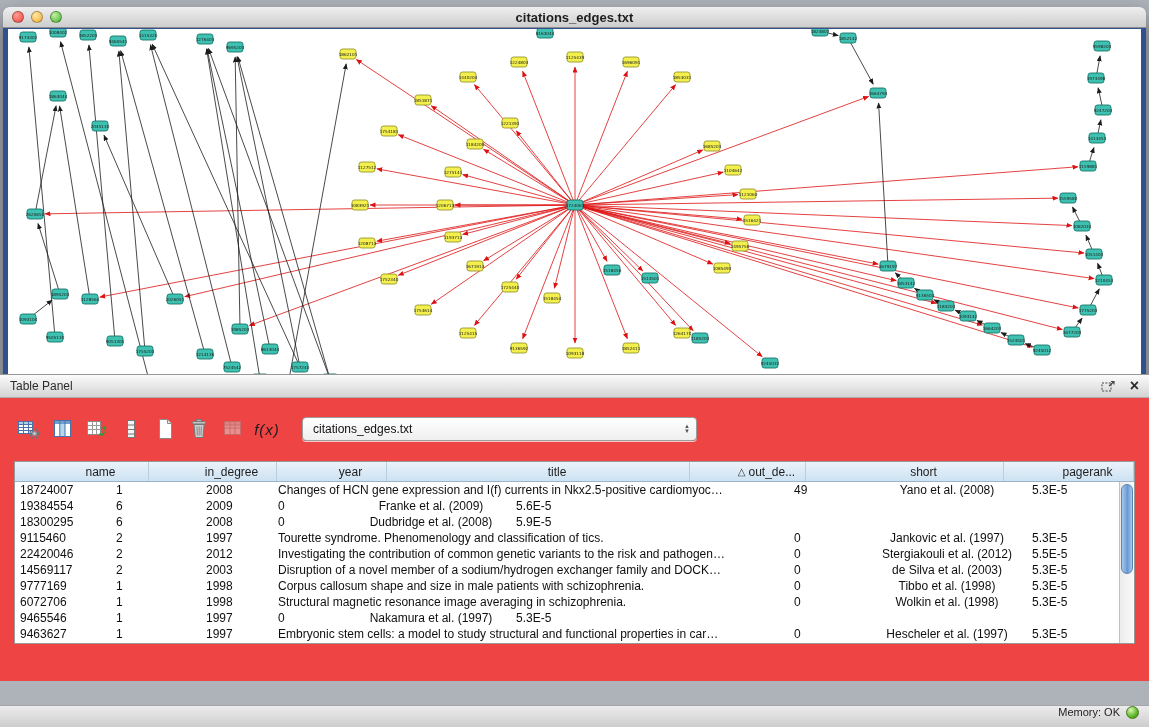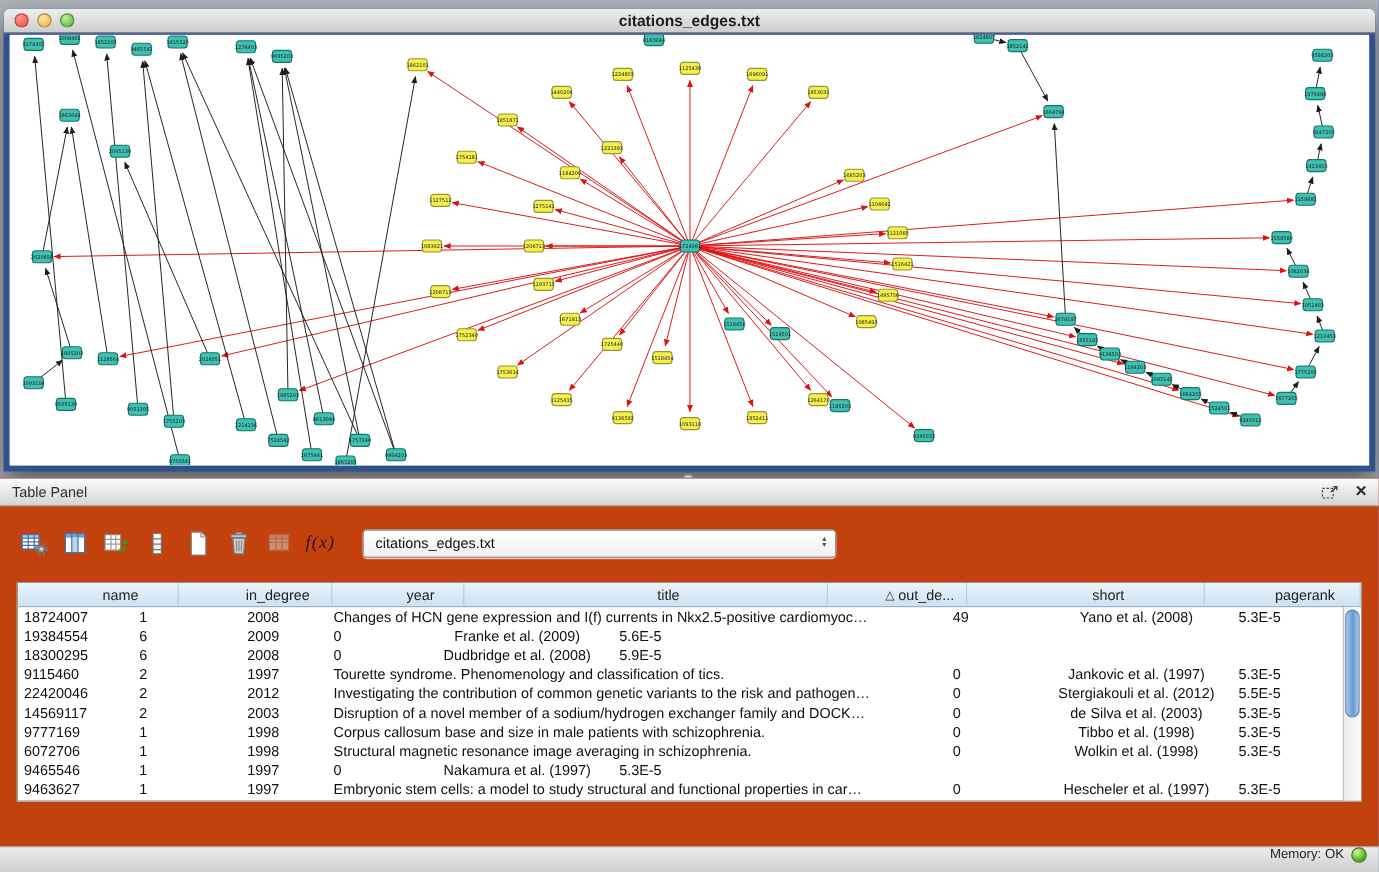--- a/index.html
+++ b/index.html
@@ -23,31 +23,31 @@
   .edge-black{stroke:#1c1c1c;stroke-width:0.8;}
   .node-teal{fill:#3ec1b0;stroke:#15756a;stroke-width:0.9;}
   .node-yellow{fill:#f3ef4c;stroke:#96962f;stroke-width:0.9;}
   .node-label{font-size:4.2px;fill:#222;text-anchor:middle;font-family:"DejaVu Sans",sans-serif;}
 
   
   #divider-handle{position:absolute;left:569px;top:395px;width:9px;height:6px;border-radius:50%;
     background:radial-gradient(#ffffff,#9c9c9c);border:1px solid #8d8d8d;}
 
   
-  #table-panel{position:absolute;left:0;top:398px;width:1149px;height:307px;background:#c2410c;border-top:1px solid #979797;}
+  #table-panel{position:absolute;left:0;top:374px;width:1149px;height:307px;background:#ef4444;border-top:1px solid #979797;}
   .panel-header{height:23px;background:linear-gradient(#fbfbfb,#d4d4d4);border-bottom:1px solid #adadad;
     display:flex;align-items:center;padding:0 10px;}
   .panel-title{font-size:12px;color:#2c2c2c;}
   .ph-spacer{flex:1;}
   .float-btn{display:flex;align-items:center;margin-right:14px;}
   .close-btn{font-size:16px;font-weight:bold;color:#2c2c2c;line-height:14px;}
 
   .toolbar{position:absolute;left:14px;top:38px;right:16px;height:32px;display:flex;align-items:center;}
   .tool-btn{width:30px;height:28px;display:flex;align-items:center;justify-content:center;margin-right:4px;}
-  .fx{font-family:Liberation Serif, serif;font-style:italic;font-size:15px;color:#1c1c1c;letter-spacing:1px;}
+  .fx{font-family:Liberation Sans, sans-serif;font-style:italic;font-size:15px;color:#1c1c1c;letter-spacing:1px;}
   .combo{margin-left:16px;width:395px;height:24px;background:linear-gradient(#ffffff,#efefef);
     border:1px solid #9d9d9d;border-radius:4px;display:flex;align-items:center;
     padding:0 6px 0 10px;font-size:12px;color:#111;box-shadow:0 1px 0 rgba(255,255,255,.7);}
   .combo .arrows{margin-left:auto;display:flex;flex-direction:column;font-size:6px;color:#555;line-height:5px;text-align:center;}
 
   .table-box{position:absolute;left:14px;top:86px;width:1121px;height:183px;background:#fff;border:1px solid #989898;}
   .thead{display:flex;height:20px;background:linear-gradient(#eaf3fb,#cde2f2);border-bottom:1px solid #9db3c6;}
   .th{display:flex;align-items:center;justify-content:center;font-size:12px;color:#1d1d1d;
     border-right:1px solid #b9cddd;white-space:nowrap;overflow:hidden;margin-left:38px;}
   .sort{margin-right:3px;font-size:10px;color:#333;}
@@ -688,21 +688,21 @@
           <div class="td col2">2003</div>
           <div class="td col3">Disruption of a novel member of a sodium/hydrogen exchanger family and DOCK…</div>
           <div class="td col4">0</div>
           <div class="td col5">de Silva et al. (2003)</div>
           <div class="td col6">5.3E-5</div>
         </div>
         <div class="tr">
           <div class="td col0">9777169</div>
           <div class="td col1">1</div>
           <div class="td col2">1998</div>
-          <div class="td col3">Corpus callosum base and size in male patients with schizophrenia.</div>
+          <div class="td col3">Corpus callosum shape and size in male patients with schizophrenia.</div>
           <div class="td col4">0</div>
           <div class="td col5">Tibbo et al. (1998)</div>
           <div class="td col6">5.3E-5</div>
         </div>
         <div class="tr">
           <div class="td col0">6072706</div>
           <div class="td col1">1</div>
           <div class="td col2">1998</div>
           <div class="td col3">Structural magnetic resonance image averaging in schizophrenia.</div>
           <div class="td col4">0</div>

